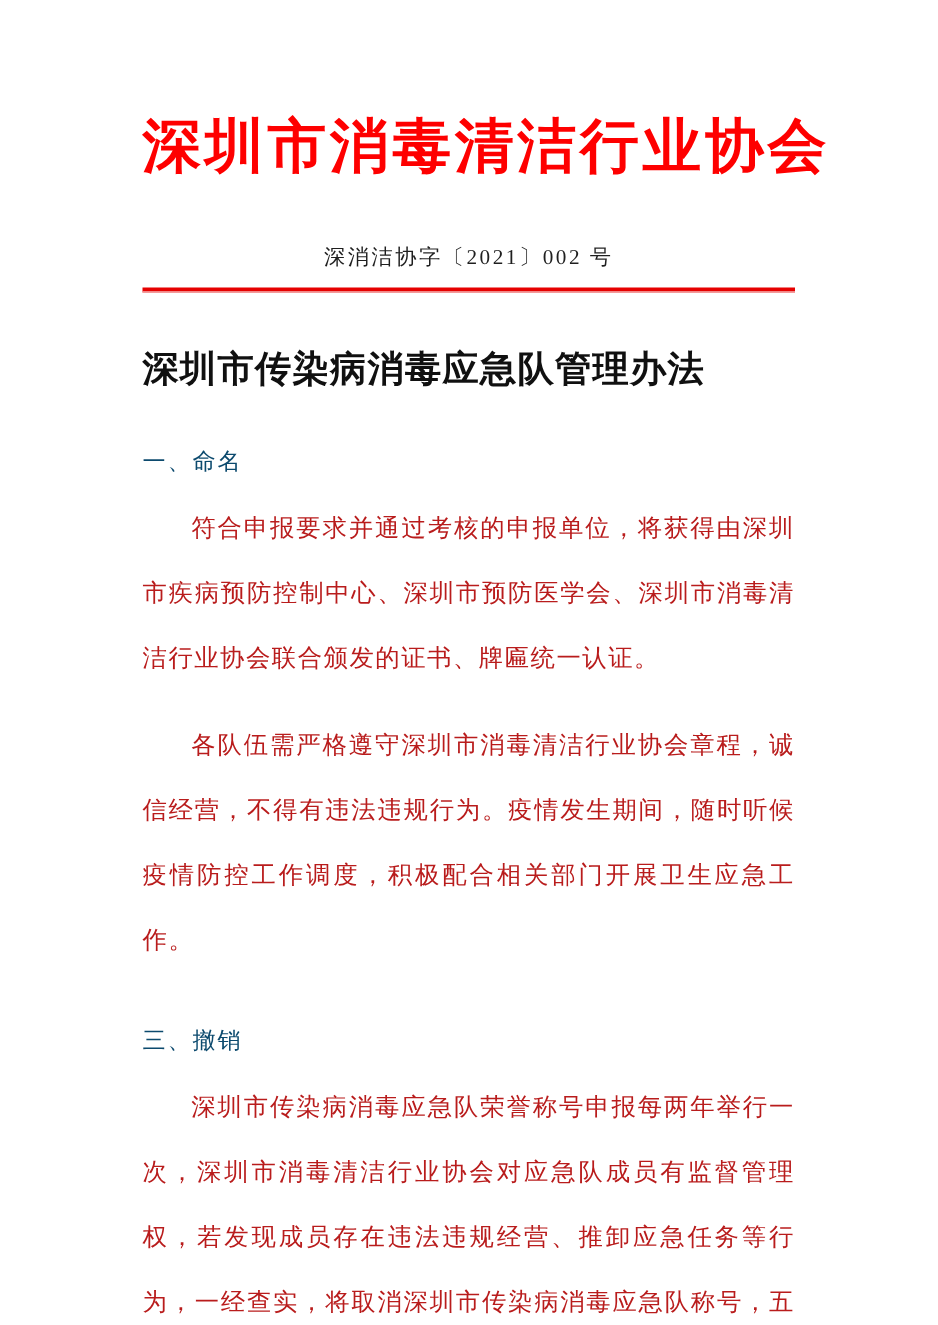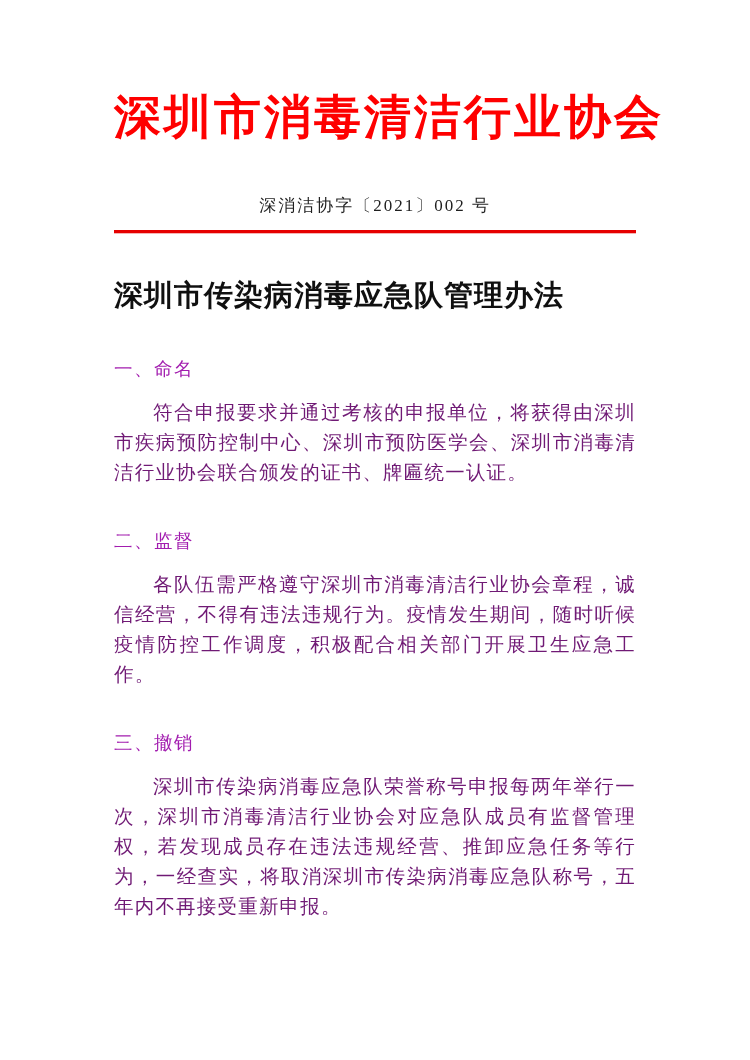--- a/index.html
+++ b/index.html
@@ -51,30 +51,30 @@
     font-size: 29px;
     letter-spacing: 1px;
     color: #101010;
     text-align: left;
     white-space: nowrap;
   }
   .section-heading {
     margin-top: 40px;
     font-size: 18.5px;
     letter-spacing: 1.5px;
-    color: #a21caf;
+    color: #0c4a6e;
   }
   .section-body {
     margin: 17px 0 0 0;
     font-size: 19.5px;
-    line-height: 30px;
+    line-height: 52px;
     letter-spacing: 1.2px;
     text-indent: 2em;
     text-align: justify;
-    color: #701a75;
+    color: #b91c1c;
   }
 </style>
 </head>
 <body>
 
 <div class="page">
 
   <h1 class="org-title">深圳市消毒清洁行业协会</h1>
 
   <div class="doc-number">深消洁协字〔2021〕002 号</div>
@@ -82,21 +82,20 @@
   <div class="red-divider"></div>
 
   <h2 class="doc-title">深圳市传染病消毒应急队管理办法</h2>
 
   <div class="section">
     <div class="section-heading">一、命名</div>
     <p class="section-body">符合申报要求并通过考核的申报单位，将获得由深圳市疾病预防控制中心、深圳市预防医学会、深圳市消毒清洁行业协会联合颁发的证书、牌匾统一认证。</p>
   </div>
 
   <div class="section">
-    <div class="section-heading">二、监督</div>
     <p class="section-body">各队伍需严格遵守深圳市消毒清洁行业协会章程，诚信经营，不得有违法违规行为。疫情发生期间，随时听候疫情防控工作调度，积极配合相关部门开展卫生应急工作。</p>
   </div>
 
   <div class="section">
     <div class="section-heading">三、撤销</div>
     <p class="section-body">深圳市传染病消毒应急队荣誉称号申报每两年举行一次，深圳市消毒清洁行业协会对应急队成员有监督管理权，若发现成员存在违法违规经营、推卸应急任务等行为，一经查实，将取消深圳市传染病消毒应急队称号，五年内不再接受重新申报。</p>
   </div>
 
 </div>
 

